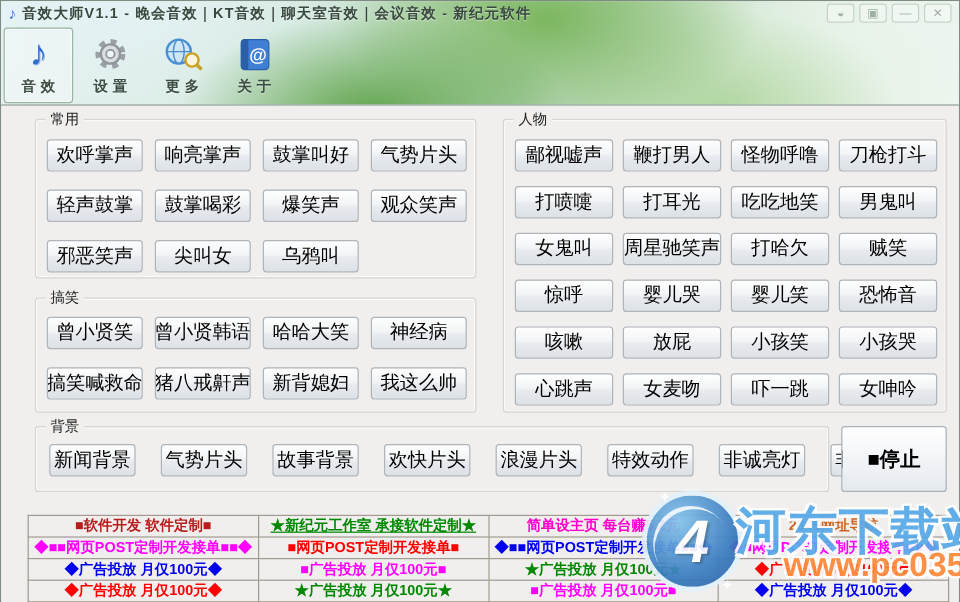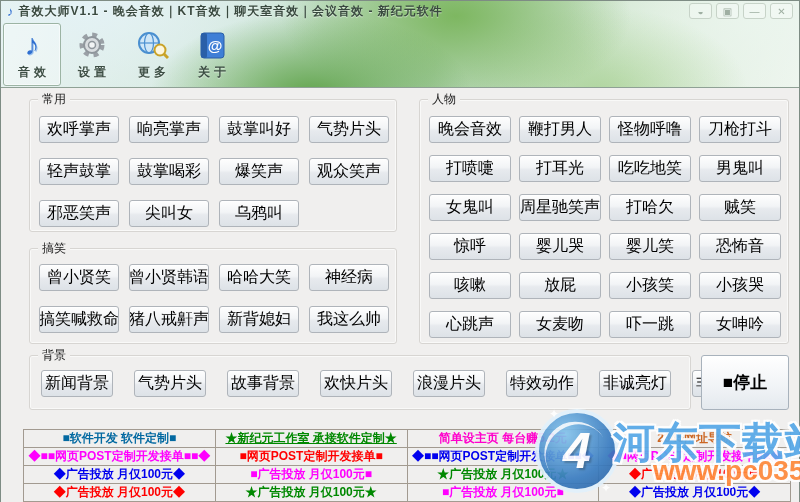--- a/index.html
+++ b/index.html
@@ -179,21 +179,21 @@
         <div class="sbtn">搞笑喊救命</div>
         <div class="sbtn">猪八戒鼾声</div>
         <div class="sbtn">新背媳妇</div>
         <div class="sbtn">我这么帅</div>
       </div>
     </div>
 
     <div class="groupbox" id="g-chars">
       <span class="group-label">人物</span>
       <div class="btn-grid">
-        <div class="sbtn">晚会音效</div>
+        <div class="sbtn">鄙视嘘声</div>
         <div class="sbtn">鞭打男人</div>
         <div class="sbtn">怪物呼噜</div>
         <div class="sbtn">刀枪打斗</div>
         <div class="sbtn">打喷嚏</div>
         <div class="sbtn">打耳光</div>
         <div class="sbtn">吃吃地笑</div>
         <div class="sbtn">男鬼叫</div>
         <div class="sbtn">女鬼叫</div>
         <div class="sbtn">周星驰笑声</div>
         <div class="sbtn">打哈欠</div>
@@ -225,21 +225,21 @@
         <div class="sbtn">非诚亮灯</div>
         <div class="sbtn">非诚灭灯</div>
       </div>
     </div>
 
     <div class="stop-btn">■停止</div>
 
     <table class="ads">
       <tbody>
           <tr>
-        <td style="color: #0369a1;">■软件开发  软件定制■</td>
+        <td style="color: #b91c1c;">■软件开发  软件定制■</td>
         <td style="color: rgb(0, 136, 0); text-decoration: underline;">★新纪元工作室 承接软件定制★</td>
         <td style="color: rgb(255, 0, 204);">简单设主页  每台赚5.2元</td>
         <td style="color: rgb(204, 102, 34);">2345网址导航</td>
       </tr>
       <tr>
         <td style="color: rgb(255, 0, 255);">◆■■网页POST定制开发接单■■◆</td>
         <td style="color: rgb(255, 0, 0);">■网页POST定制开发接单■</td>
         <td style="color: rgb(0, 0, 238);">◆■■网页POST定制开发接单■■◆</td>
         <td style="color: rgb(255, 0, 255);">◆■网页POST定制开发接单■■◆</td>
       </tr>

